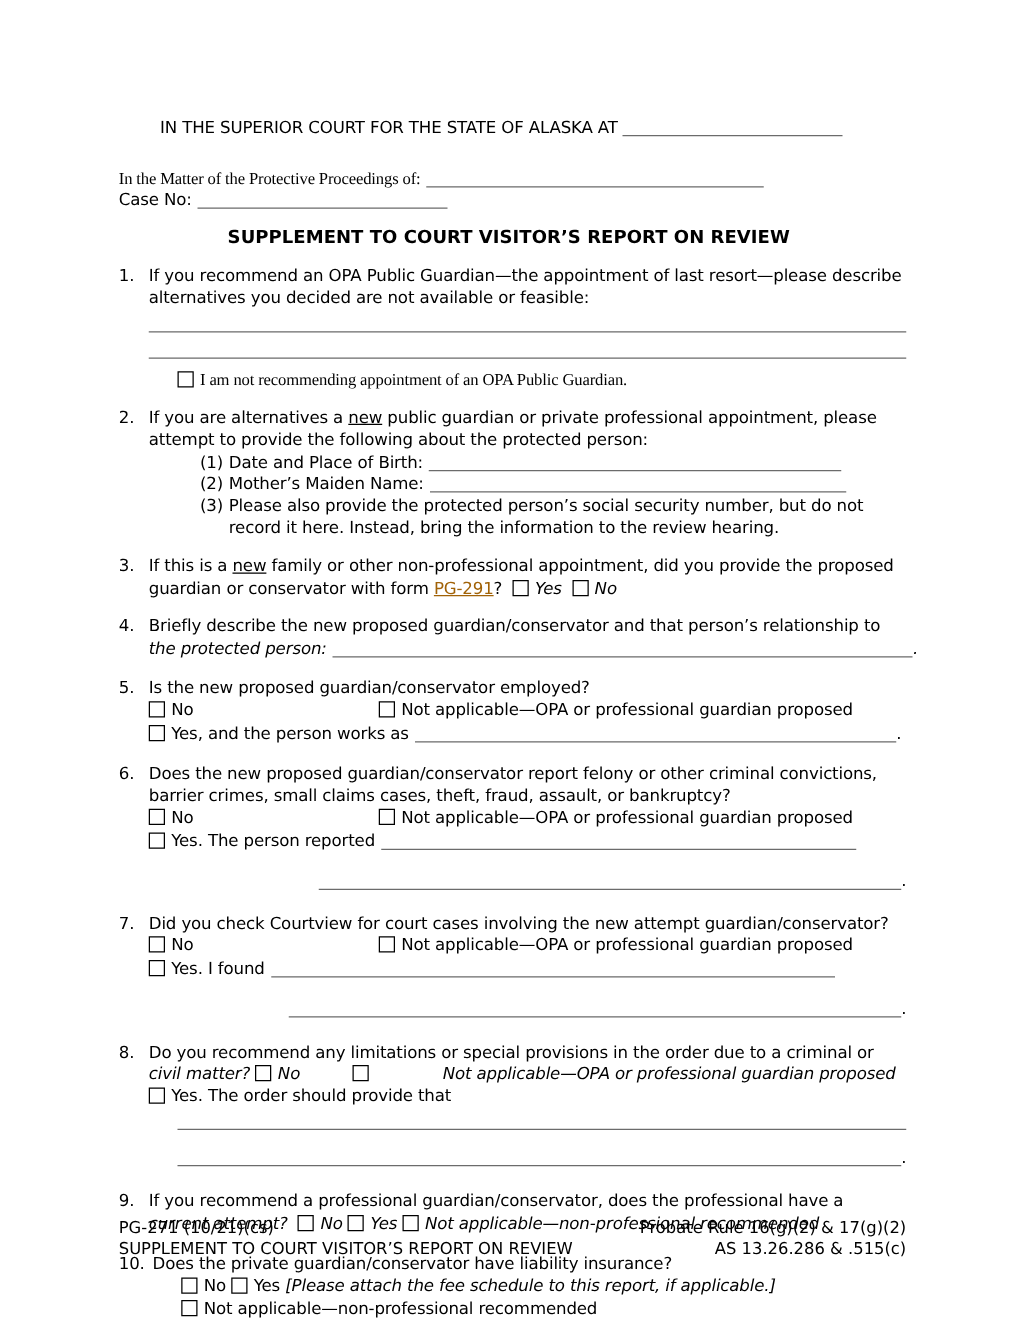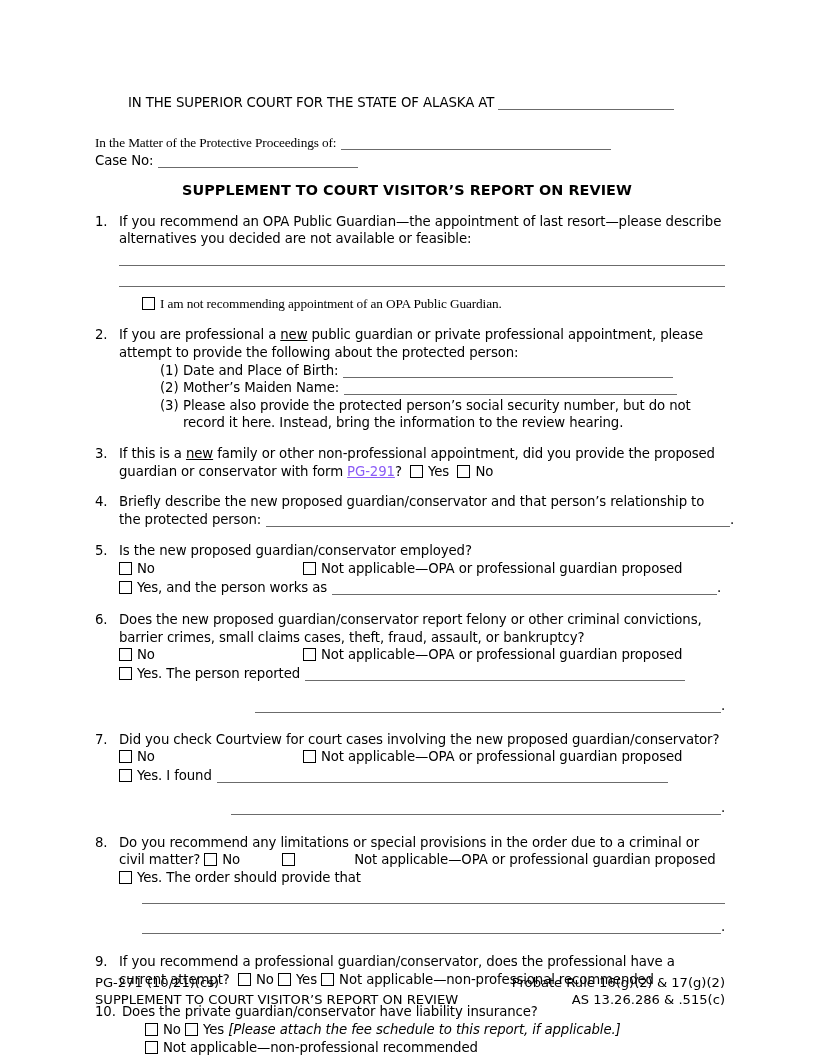--- a/index.html
+++ b/index.html
@@ -139,41 +139,41 @@
     white-space: nowrap;
   }
   .sub > .snum {
     position: absolute;
     left: 0;
     top: 0;
   }
   .sub.wrap { white-space: normal; }
 
   a.link {
-    color: #8b5cf6;
+    color: #a16207;
   }
 
   
   .footer {
     position: absolute;
     left: 95px;
     top: 974px;
     width: 630px;
     font-size: 13.1px;
     line-height: 17.4px;
   }
   .frow {
     display: flex;
     justify-content: space-between;
     align-items: flex-start;
   }
   .fright { text-align: right; white-space: nowrap; }
   .fleft { white-space: nowrap; }
 
-  .nowrap { white-space: nowrap; }
+  .nowrap { white-space: nowrap; font-style: italic; }
   .period { letter-spacing: 0; }
 </style>
 </head>
 <body>
 
 <div class="page">
 
   <div class="content">
 
     <div class="t court-line">
@@ -195,21 +195,21 @@
       <div class="qtext">If you recommend an OPA Public Guardian—the appointment of last resort—please describe alternatives you decided are not available or feasible:</div>
       <div class="fullrule rule-gap-a"></div>
       <div class="fullrule rule-gap-b"></div>
       <div class="cbline indent1" style="margin-top:8px;font-family:Liberation Serif, serif;">
         <span class="cb"></span><span>I am not recommending appointment of an OPA Public Guardian.</span>
       </div>
     </div>
 
     <div class="q t" style="margin-top:13px;">
       <span class="num">2.</span>
-      <div class="qtext"><span>If you are professional a </span><span class="u">new</span><span> public guardian or private professional appointment, please attempt to provide the following about the protected person:</span></div>
+      <div class="qtext"><span>If you are alternatives a </span><span class="u">new</span><span> public guardian or private professional appointment, please attempt to provide the following about the protected person:</span></div>
 
       <div class="sub t">
         <span class="snum">(1)</span><span>Date and Place of Birth:</span><span class="inline-rule" style="width:330px;margin-left:5px;"></span>
       </div>
 
       <div class="sub t">
         <span class="snum">(2)</span><span>Mother’s Maiden Name:</span><span class="inline-rule" style="width:333px;margin-left:5px;"></span>
       </div>
 
       <div class="sub t wrap" style="padding-right:0;">
@@ -251,21 +251,21 @@
       <div class="cbline">
         <span class="cb"></span><span>Yes.  The person reported</span><span class="inline-rule" style="width:380px;margin-left:5px;"></span>
       </div>
       <div class="cbline" style="margin-left:136px;margin-top:14px;">
         <span class="inline-rule" style="width:466px;"></span><span class="period">.</span>
       </div>
     </div>
 
     <div class="q t" style="margin-top:15px;margin-bottom:9px;">
       <span class="num">7.</span>
-      <div class="qtext">Did you check Courtview for court cases involving the new proposed guardian/conservator?</div>
+      <div class="qtext">Did you check Courtview for court cases involving the new attempt guardian/conservator?</div>
       <div class="cbline">
         <span class="cb"></span><span>No</span>
         <span style="display:inline-block;width:144px;"></span><span class="cb"></span><span>Not applicable—OPA or professional guardian proposed</span>
       </div>
       <div class="cbline">
         <span class="cb"></span><span>Yes.  I found</span><span class="inline-rule" style="width:451px;margin-left:5px;"></span>
       </div>
       <div class="cbline" style="margin-left:112px;margin-top:14px;">
         <span class="inline-rule" style="width:490px;"></span><span class="period">.</span>
       </div>

